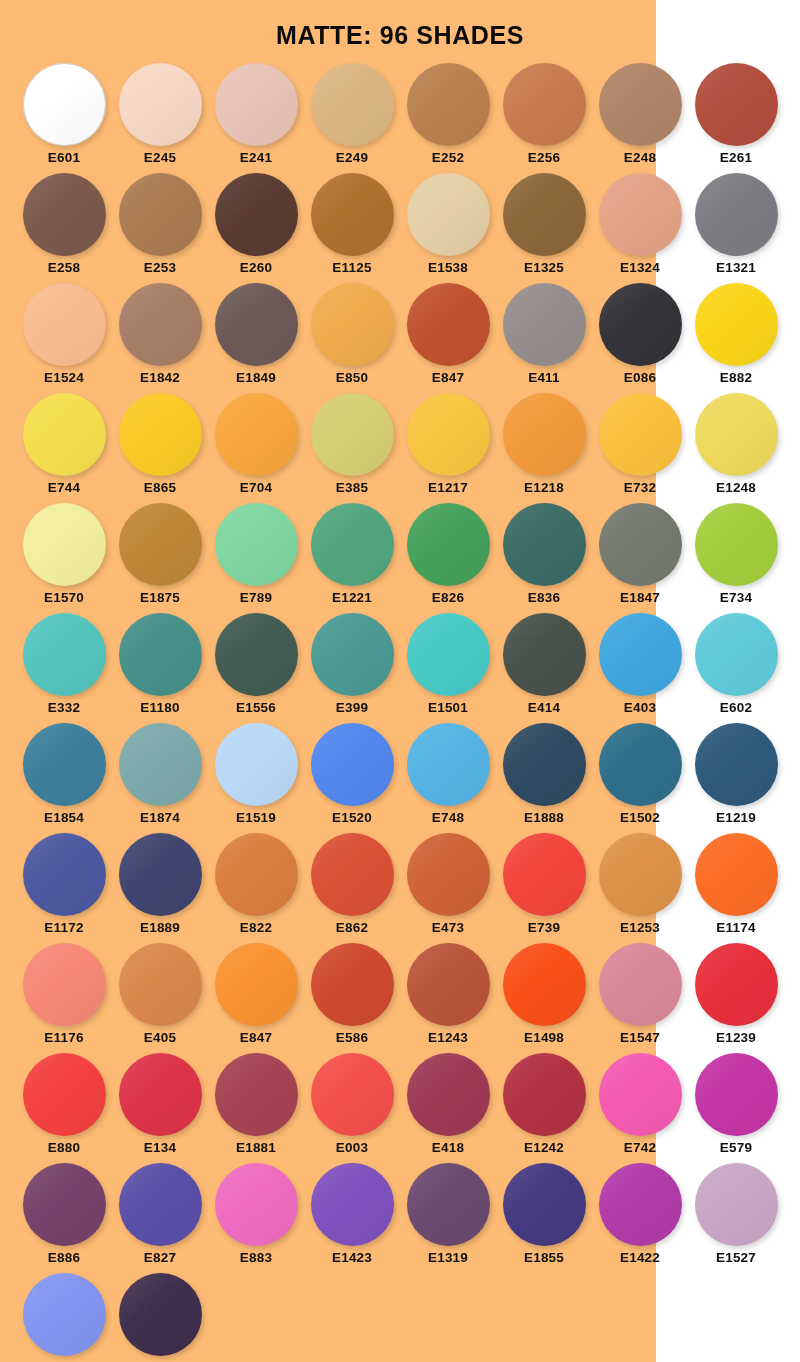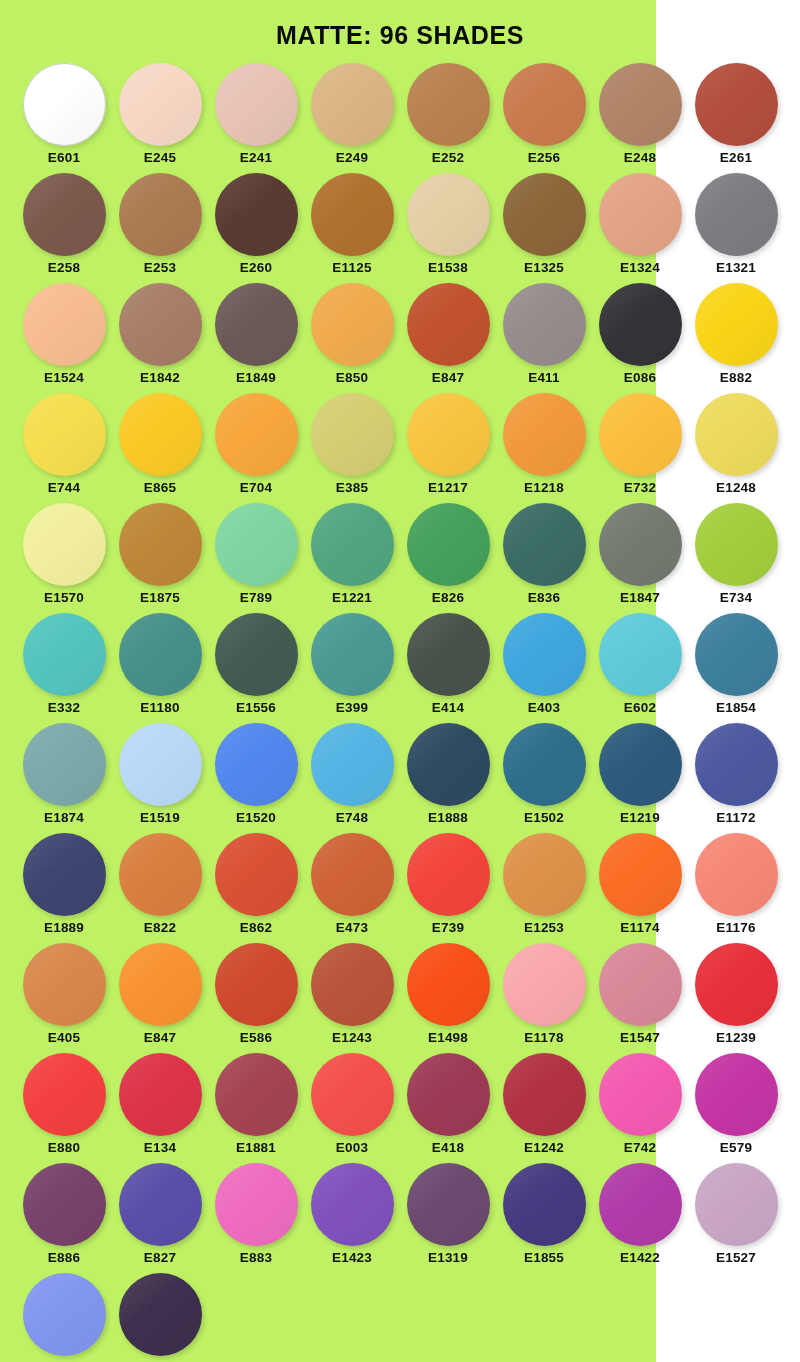--- a/index.html
+++ b/index.html
@@ -12,21 +12,21 @@
     width: 800px;
     height: 1362px;
     overflow: hidden;
     font-family: "Liberation Sans", sans-serif;
     -webkit-font-smoothing: antialiased;
   }
   #page {
     position: relative;
     width: 656px;
     height: 1362px;
-    background: #bef264;
+    background: #fdba74;
     box-sizing: border-box;
   }
   #chart-title {
     position: absolute;
     top: 20px;
     left: 0;
     width: 800px;
     text-align: center;
     font-family: "Liberation Sans", sans-serif;
     font-size: 25px;
@@ -256,20 +256,24 @@
       </div>
       <div class="swatch-cell">
         <div class="swatch-disc" style="background-color: rgb(66, 92, 82);"></div>
         <div class="swatch-label">E1556</div>
       </div>
       <div class="swatch-cell">
         <div class="swatch-disc" style="background-color: rgb(74, 154, 147);"></div>
         <div class="swatch-label">E399</div>
       </div>
       <div class="swatch-cell">
+        <div class="swatch-disc" style="background-color: rgb(71, 201, 198);"></div>
+        <div class="swatch-label">E1501</div>
+      </div>
+      <div class="swatch-cell">
         <div class="swatch-disc" style="background-color: rgb(72, 82, 74);"></div>
         <div class="swatch-label">E414</div>
       </div>
       <div class="swatch-cell">
         <div class="swatch-disc" style="background-color: rgb(63, 167, 222);"></div>
         <div class="swatch-label">E403</div>
       </div>
       <div class="swatch-cell">
         <div class="swatch-disc" style="background-color: rgb(95, 202, 217);"></div>
         <div class="swatch-label">E602</div>
@@ -354,24 +358,20 @@
         <div class="swatch-disc" style="background-color: rgb(207, 74, 46);"></div>
         <div class="swatch-label">E586</div>
       </div>
       <div class="swatch-cell">
         <div class="swatch-disc" style="background-color: rgb(185, 85, 58);"></div>
         <div class="swatch-label">E1243</div>
       </div>
       <div class="swatch-cell">
         <div class="swatch-disc" style="background-color: rgb(249, 80, 24);"></div>
         <div class="swatch-label">E1498</div>
-      </div>
-      <div class="swatch-cell">
-        <div class="swatch-disc" style="background-color: rgb(249, 168, 173);"></div>
-        <div class="swatch-label">E1178</div>
       </div>
       <div class="swatch-cell">
         <div class="swatch-disc" style="background-color: rgb(217, 136, 152);"></div>
         <div class="swatch-label">E1547</div>
       </div>
       <div class="swatch-cell">
         <div class="swatch-disc" style="background-color: rgb(231, 48, 60);"></div>
         <div class="swatch-label">E1239</div>
       </div>
       <div class="swatch-cell">

